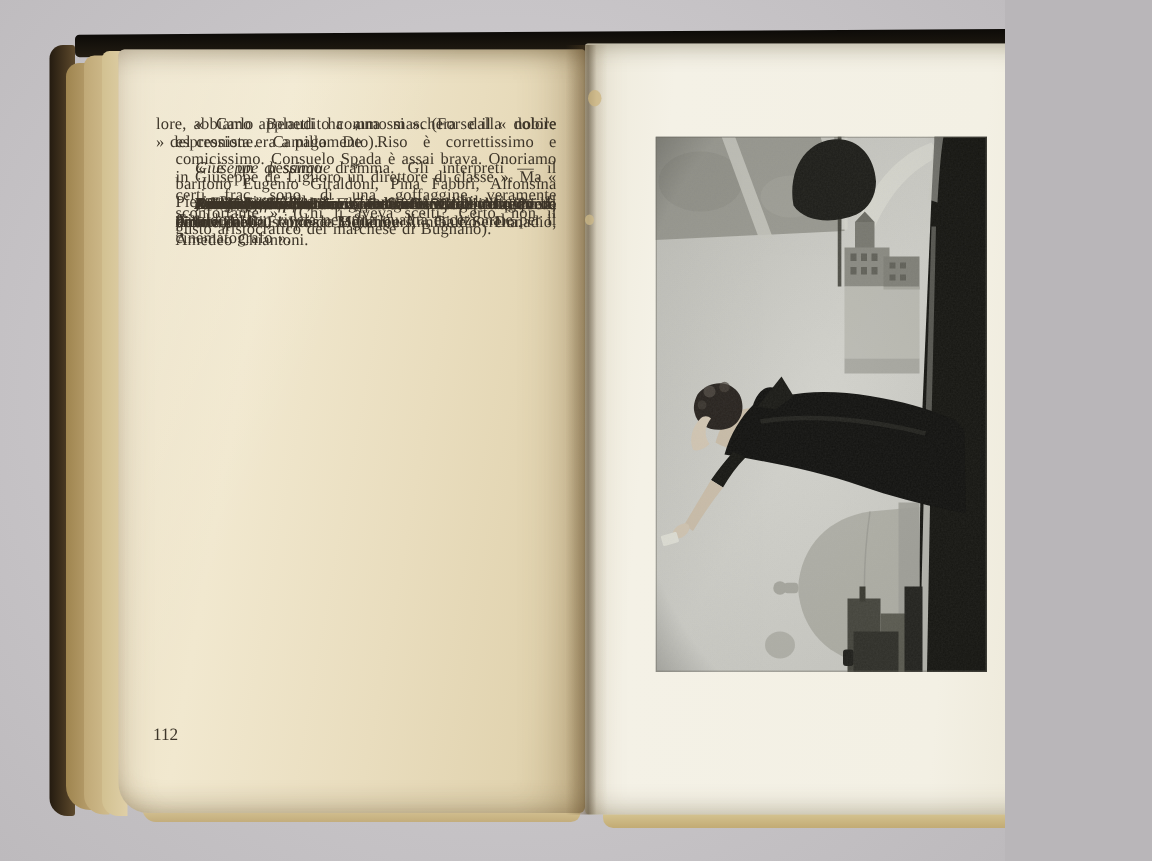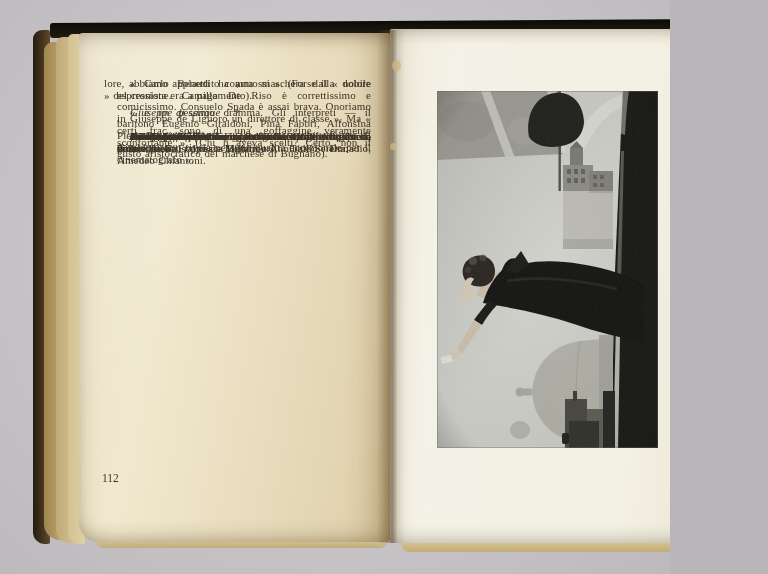--- a/index.html
+++ b/index.html
@@ -51,21 +51,21 @@
                 rgba(58,44,22,.48) 54%,rgba(96,74,40,.10) 74%,rgba(96,74,40,0) 100%);}
   .foxing-a{left:392px;top:60px;width:9px;height:11px;border-radius:50%;background:#cdb67f;opacity:.75;}
   .foxing-b{left:390px;top:143px;width:6px;height:7px;border-radius:50%;background:#d3bd89;opacity:.7;}
 
   
   .text-block{left:104px;top:78px;width:267px;color:#3d3529;font-size:11px;line-height:11.7px;
               letter-spacing:.1px;word-spacing:.9px;hyphens:auto;}
   .text-block p{position:static;margin:0;text-align:justify;}
   .text-block p.ind{text-indent:13px;}
   .text-block .sep{position:static;text-align:center;margin:4px 0 13px;letter-spacing:0;}
-  .page-number{left:102px;top:472px;font-size:11.5px;color:#3d3529;}
+  .page-number{left:102px;top:484px;font-size:11.5px;color:#3d3529;}
 
   
   .plate{left:437px;top:91px;width:221px;height:357px;}
   .plate svg{position:static;display:block;width:100%;height:100%;}
   .caption{left:673px;top:270px;transform:translate(-50%,-50%) rotate(-90deg);
            white-space:nowrap;font-size:9.6px;letter-spacing:.7px;color:#473f31;}
   .caption i,.text-block i{font-style:italic;}
 </style>
 </head>
 <body>

